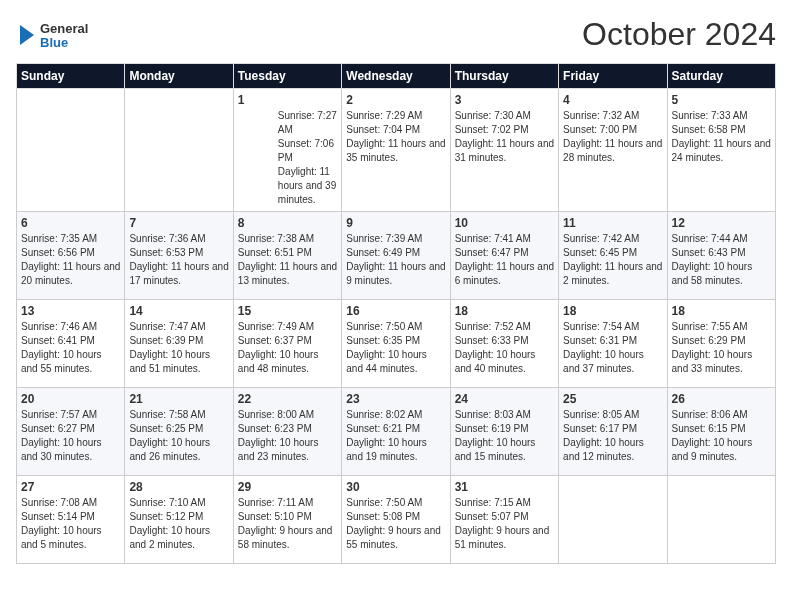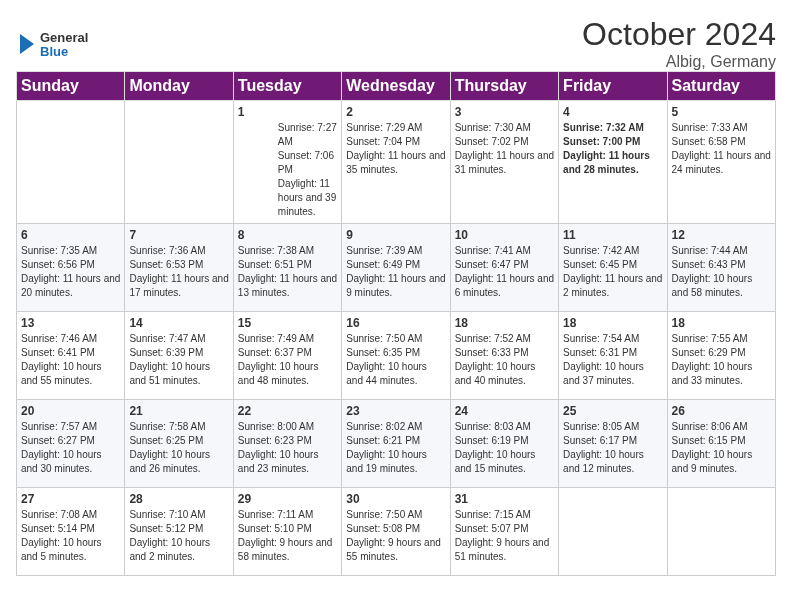--- a/index.html
+++ b/index.html
@@ -6,21 +6,22 @@
     body {
       font-family: Arial, sans-serif;
       background: #fff;
       width: 792px;
       min-height: 612px;
       padding: 16px;
     }
     .header {
       display: flex;
       justify-content: space-between;
-      align-items: center;
+      align-items: flex-end;
+      margin-bottom: 10px;
     }
     .logo {
       display: flex;
       align-items: center;
       gap: 4px;
     }
     .title-block { text-align: right; }
     .month-title {
       font-size: 32px;
       font-weight: normal;
@@ -29,23 +30,23 @@
     .subtitle {
       font-size: 16px;
       color: #555;
     }
     table {
       width: 100%;
       border-collapse: collapse;
       table-layout: fixed;
     }
     thead tr th {
-      background: #701a75;
+      background: #0f172a;
       color: #fff;
-      font-size: 16px;
+      font-size: 12px;
       padding: 5px 4px;
       text-align: left;
       border: 1px solid #ddd;
     }
     tbody tr td {
       vertical-align: top;
       border: 1px solid #ccc;
       padding: 4px 4px 4px 4px;
       font-size: 10.5px;
       color: #333;
@@ -75,21 +76,20 @@
 <div class="header">
   <div class="logo">
   <svg width="90" height="36" viewBox="0 0 90 36">
     <text x="24" y="16" font-size="13" font-weight="bold" fill="#333" font-family="Arial">General</text>
     <text x="24" y="30" font-size="13" font-weight="bold" fill="#1a6eb5" font-family="Arial">Blue</text>
     <polygon points="4,8 18,18 4,28" fill="#1a6eb5"></polygon>
   </svg>
     </div>
   <div class="title-block">
     <div class="month-title">October 2024</div>
-    <div class="subtitle">Albig, Germany</div>
   </div>
 </div>
 
 <table>
   <thead>
     <tr id="thead-row">
         <th>Sunday</th>
         <th>Monday</th>
         <th>Tuesday</th>
         <th>Wednesday</th>
@@ -115,21 +115,21 @@
 Daylight: 11 hours and 35 minutes.</div>
         </td>
         <td>
           <span class="day-num">3</span>
           <div class="day-info" style="white-space: pre-line;">Sunrise: 7:30 AM
 Sunset: 7:02 PM
 Daylight: 11 hours and 31 minutes.</div>
         </td>
         <td>
           <span class="day-num">4</span>
-          <div class="day-info" style="white-space: pre-line; font-weight: bold;">Sunrise: 7:32 AM
+          <div class="day-info" style="white-space: pre-line;">Sunrise: 7:32 AM
 Sunset: 7:00 PM
 Daylight: 11 hours and 28 minutes.</div>
         </td>
         <td>
           <span class="day-num">5</span>
           <div class="day-info" style="white-space: pre-line;">Sunrise: 7:33 AM
 Sunset: 6:58 PM
 Daylight: 11 hours and 24 minutes.</div>
         </td>
       </tr>

